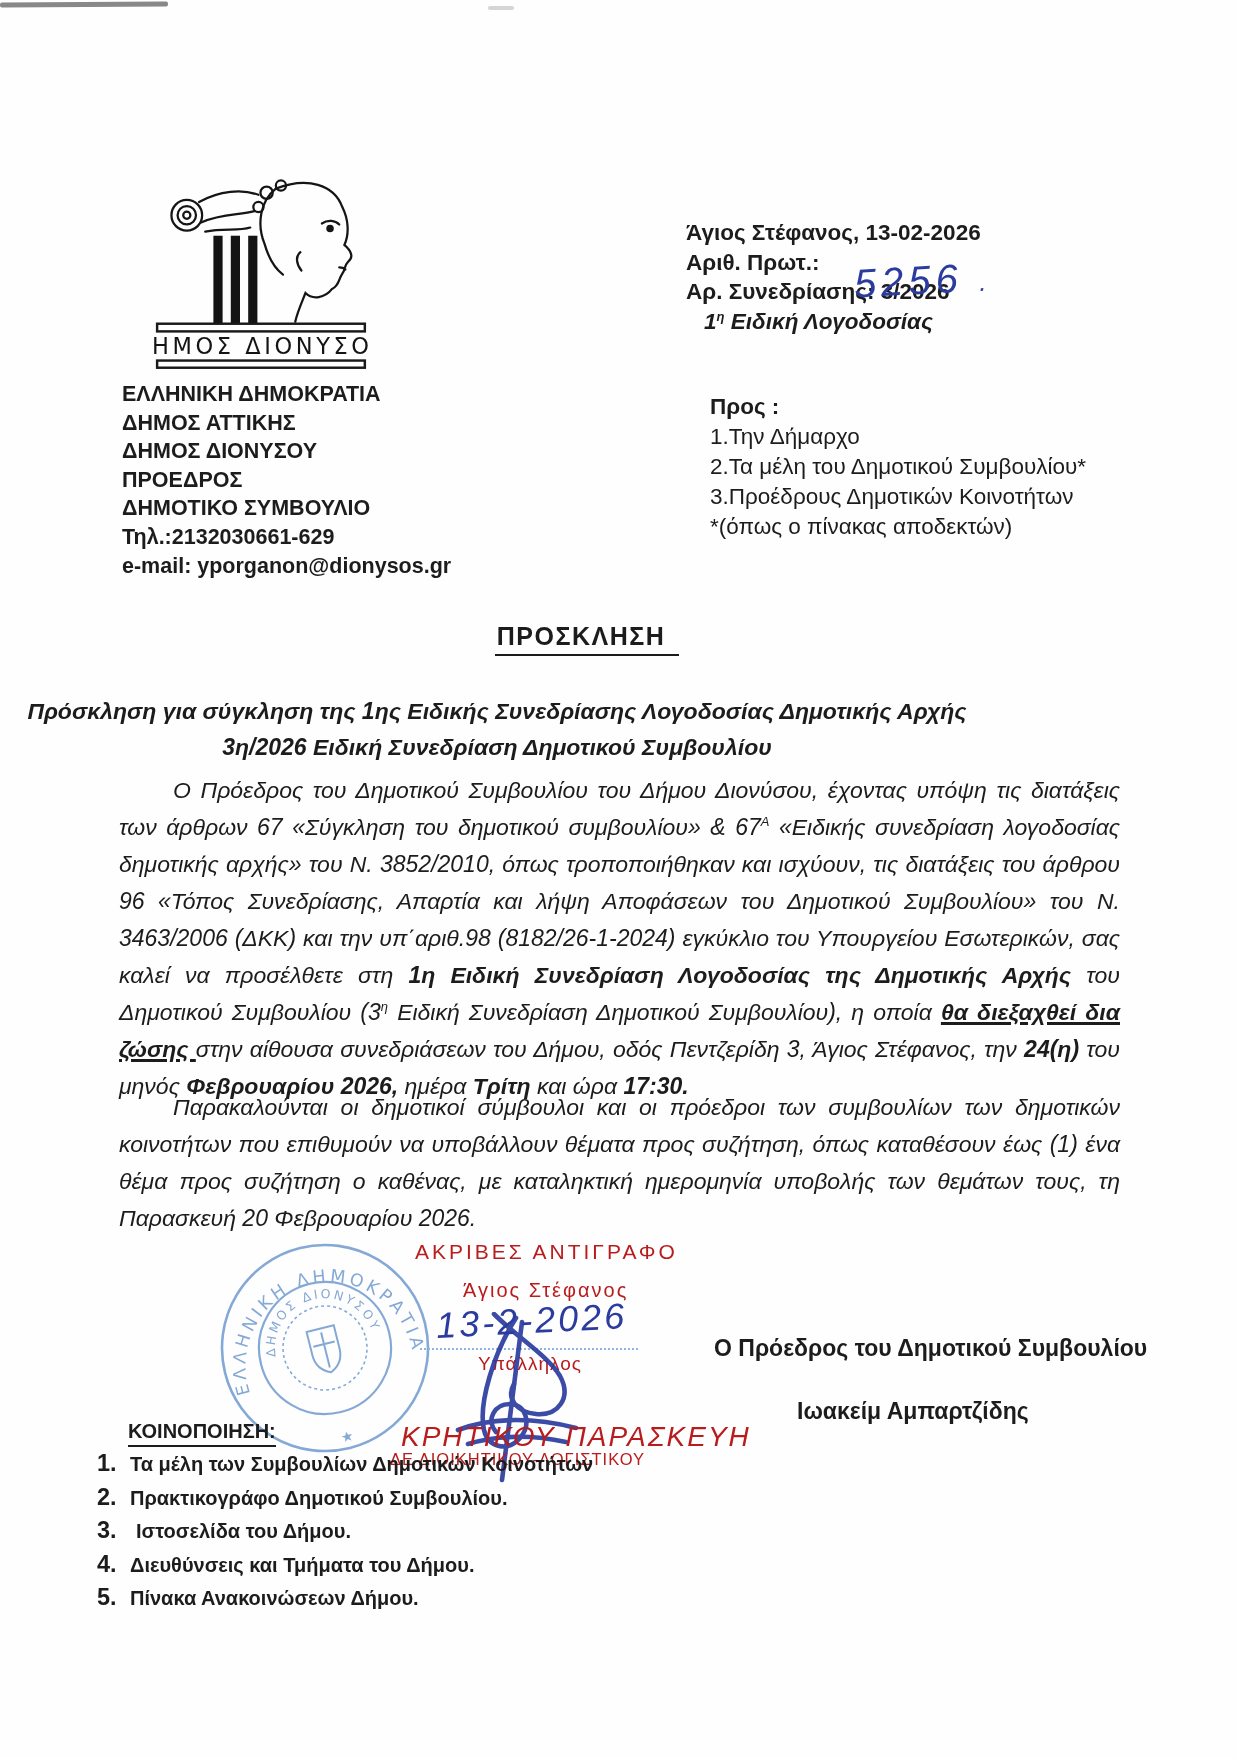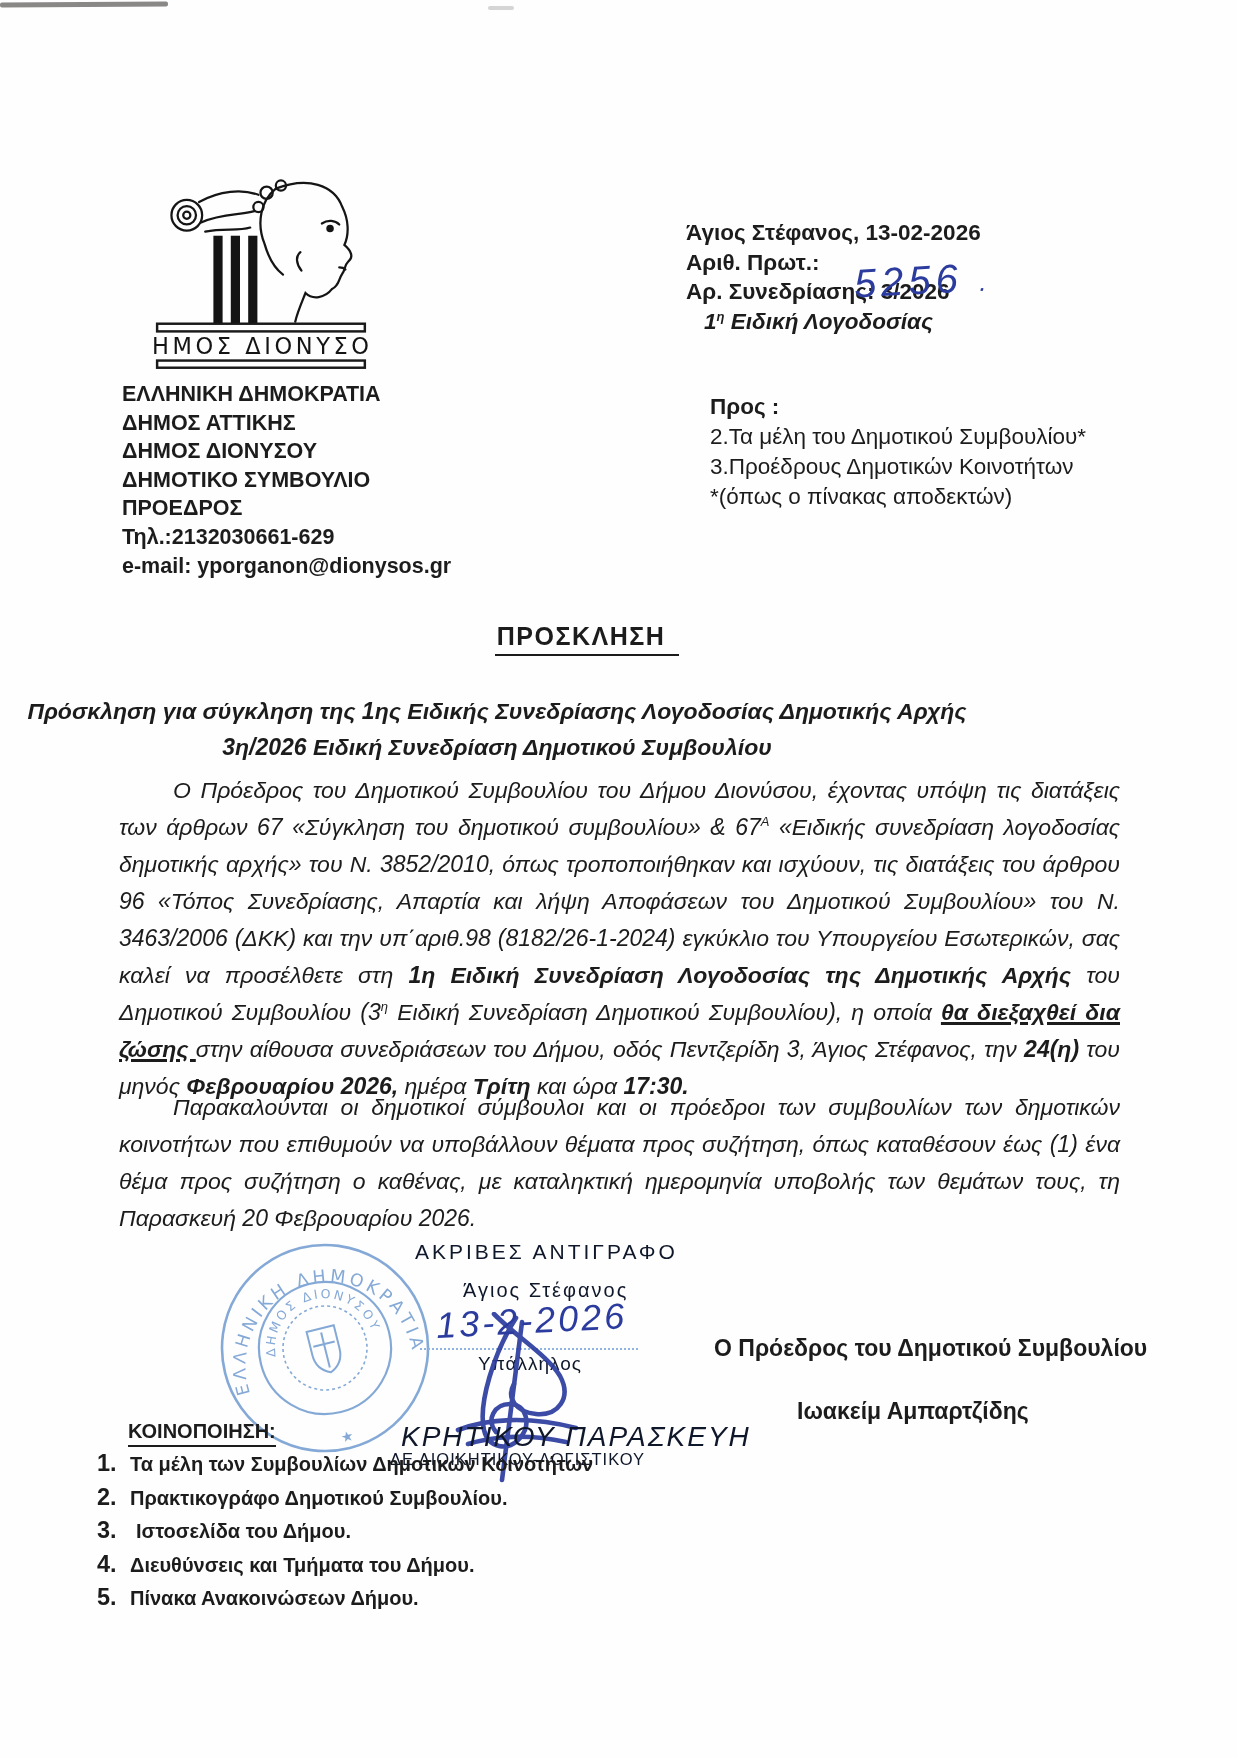--- a/index.html
+++ b/index.html
@@ -34,21 +34,21 @@
     font-style:italic;line-height:36px;}
   
   .para{left:119px;width:1001px;font-size:23px;font-style:italic;line-height:37px;
     text-align:justify;text-indent:54px;}
   .p1{top:772px;}
   .p2{top:1089px;}
   .bold{font-weight:bold;}
   .bold-underline{font-weight:bold;text-decoration:underline;text-decoration-thickness:2.5px;}
   
   .seal{left:205px;top:1228px;width:240px;height:240px;opacity:.8;}
-  .cert-line{color:#0f172a;white-space:nowrap;}
+  .cert-line{color:#b91c1c;white-space:nowrap;}
   .cert-copy{left:415px;top:1240px;font-size:21px;letter-spacing:3px;}
   .cert-place{left:463px;top:1279px;font-size:20px;letter-spacing:2px;}
   .hand-date{left:436px;top:1300px;font-size:36px;color:#2c3c9e;font-style:italic;
     letter-spacing:3px;transform:rotate(-3deg);white-space:nowrap;}
   .dotted-line{left:420px;top:1322px;width:218px;height:26px;border-bottom:2px dotted #8fb4e2;}
   .cert-role{left:478px;top:1353px;font-size:19px;letter-spacing:1px;}
   .signature-svg{left:398px;top:1312px;width:210px;height:175px;}
   .clerk-name{left:401px;top:1421px;font-size:28px;letter-spacing:2px;font-style:italic;}
   .clerk-grade{left:390px;top:1450px;font-size:16.5px;letter-spacing:1px;}
   
@@ -106,38 +106,39 @@
       <rect x="5" y="150" width="203" height="7.5" fill="#fff" stroke="#1a1a1a" stroke-width="2.4"></rect>
       <text x="107" y="180" text-anchor="middle" font-size="22" letter-spacing="3.5" fill="#141414">ΔΗΜΟΣ ΔΙΟΝΥΣΟΥ</text>
       <rect x="5" y="186" width="203" height="7" fill="#fff" stroke="#1a1a1a" stroke-width="2.4"></rect>
     </svg>
   </div>
 
   <div class="abs sender">
     <div>ΕΛΛΗΝΙΚΗ ΔΗΜΟΚΡΑΤΙΑ</div>
     <div>ΔΗΜΟΣ ΑΤΤΙΚΗΣ</div>
     <div>ΔΗΜΟΣ ΔΙΟΝΥΣΟΥ</div>
+    <div>ΠΡΟΕΔΡΟΣ</div>
     <div>ΔΗΜΟΤΙΚΟ ΣΥΜΒΟΥΛΙΟ</div>
-    <div>ΠΡΟΕΔΡΟΣ</div>
     <div>Τηλ.:2132030661-629</div>
     <div>e-mail: yporganon@dionysos.gr</div>
   </div>
 
   <div class="abs meta">
     <div>Άγιος Στέφανος, 13-02-2026</div>
     <div style="position:relative;">
       <span>Αριθ. Πρωτ.:</span>
       <span class="hand-number"><span>5256</span><span class="dot" style="margin-left:16px;">.</span></span>
     </div>
     <div>Αρ. Συνεδρίασης: 3/2026</div>
     <div class="italic-line"><span>1</span><sup class="small">η</sup><span> Ειδική Λογοδοσίας</span></div>
   </div>
 
   <div class="abs recipients">
     <div class="label">Προς :</div>
+    <div>1.Την Δήμαρχο</div>
     <div>2.Τα μέλη του Δημοτικού Συμβουλίου*</div>
     <div>3.Προέδρους Δημοτικών Κοινοτήτων</div>
     <div>*(όπως ο πίνακας αποδεκτών)</div>
   </div>
 
   <div class="abs title-wrap">
     <span class="title">ΠΡΟΣΚΛΗΣΗ</span>
   </div>
   <div class="abs subtitle">
     <div>Πρόσκληση για σύγκληση  της 1ης Ειδικής Συνεδρίασης Λογοδοσίας Δημοτικής Αρχής</div>

